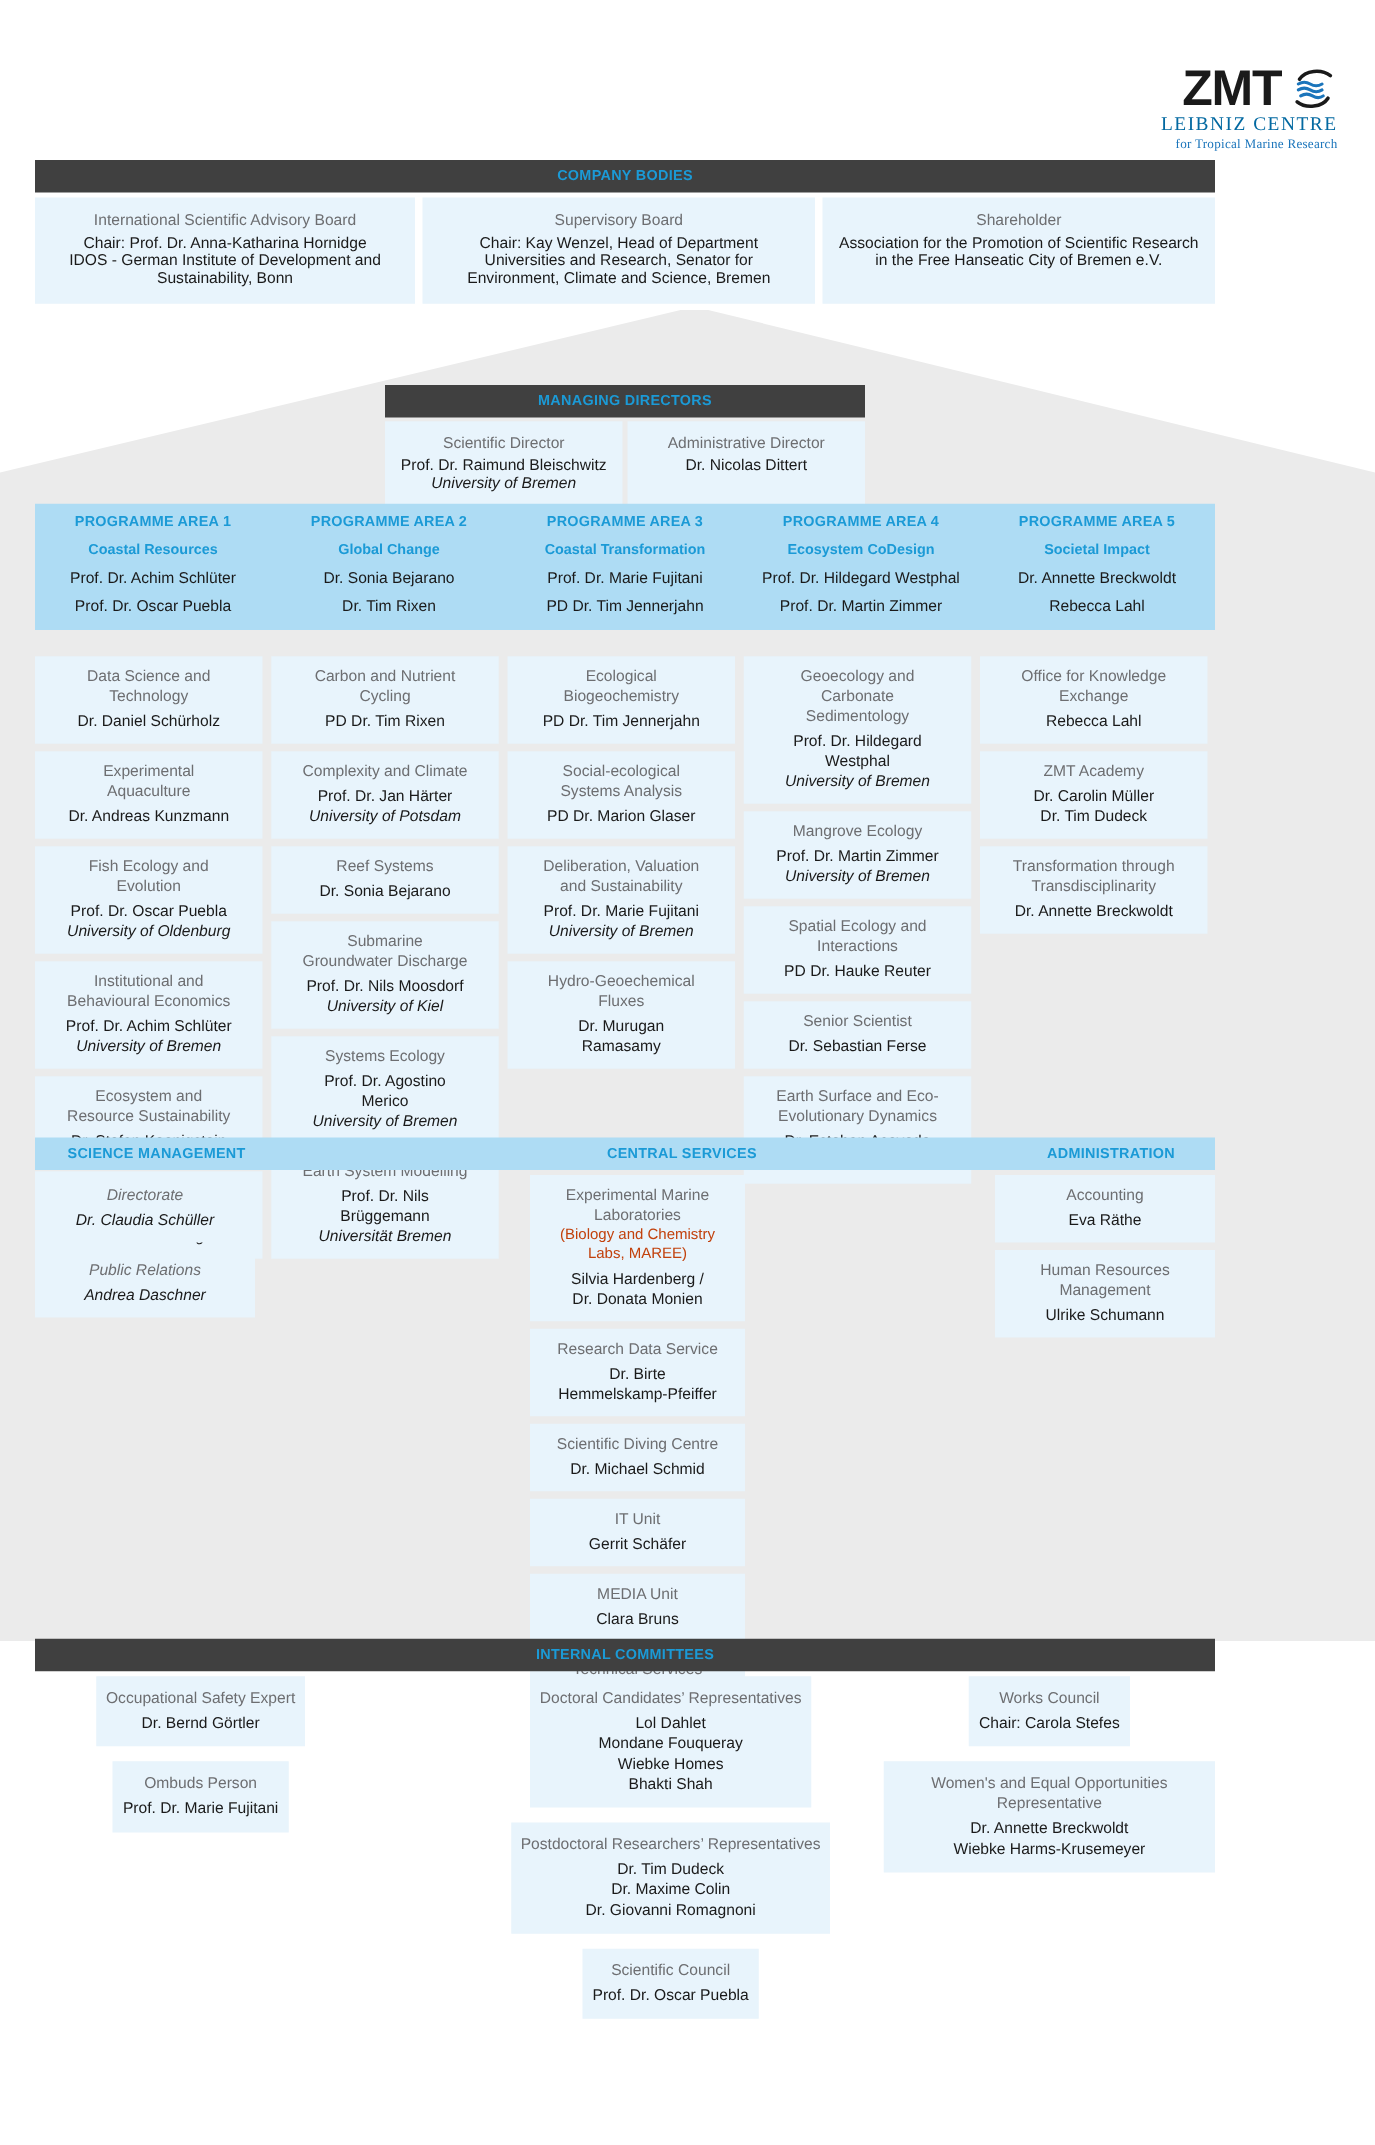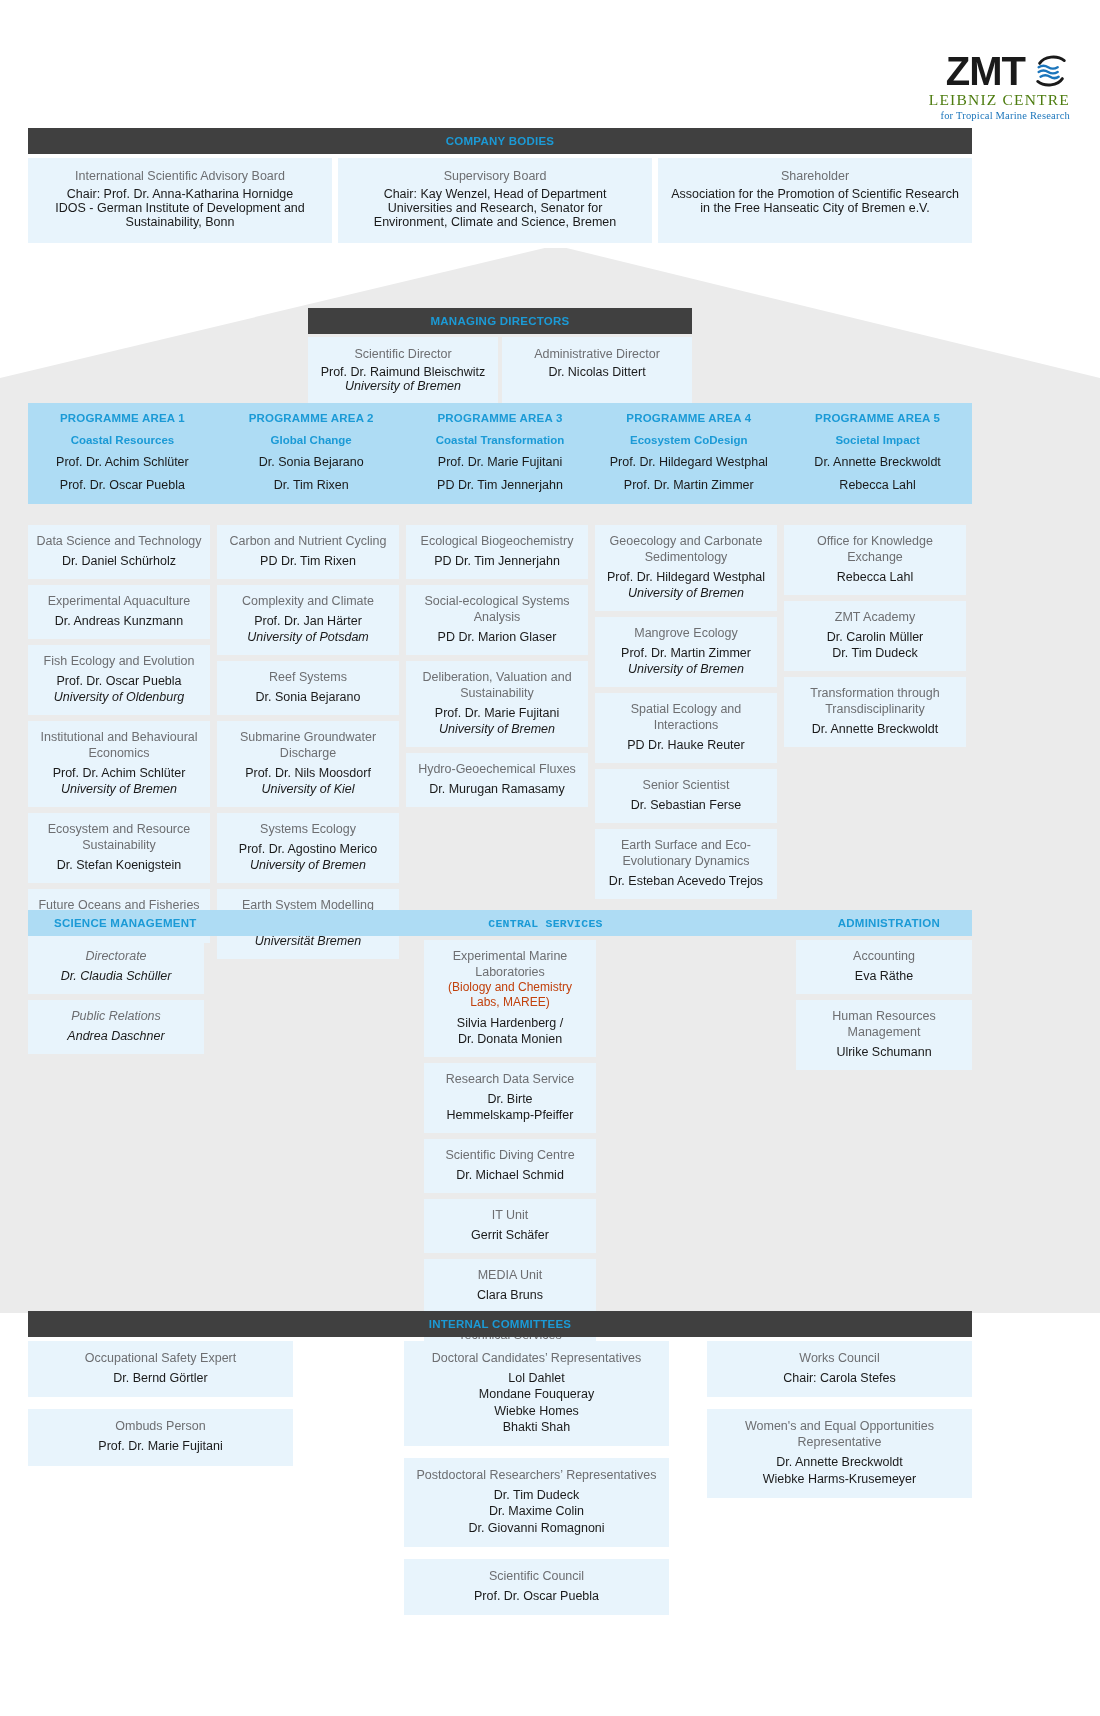--- a/index.html
+++ b/index.html
@@ -42,21 +42,21 @@
     font-size: 40px;
     letter-spacing: -1px;
     color: #1a1a1a;
     line-height: 0.95;
   }
   .logo-mark { width: 38px; height: 38px; display:block; }
   .logo-l1 {
     font-family: "Liberation Serif", serif;
     font-size: 15.5px;
     letter-spacing: 1.2px;
-    color: #4d7c0f;
+    color: #0369a1;
     margin-top: 1px;
   }
   .logo-l2 {
     font-family: "Liberation Serif", serif;
     font-size: 10.5px;
     color: #1b75bb;
     letter-spacing: 0.2px;
     margin-top: 1px;
   }
 
@@ -132,39 +132,39 @@
   .pa-name {
     color:#1b9ad6; font-weight:bold; font-size: 11.5px; margin-top: 10px;
   }
   .pa-lead {
     color:#1a1a1a; font-size: 12.5px; margin-top: 9px;
   }
 
   
   #wg { left: 28px; top: 525px; width: 944px; display:flex; gap: 7px; align-items: flex-start; }
   .wg-col { width: 182px; display:flex; flex-direction:column; gap: 6px; }
-  .wg-col .box { padding: 8px 8px 10px; text-align: center; }
+  .wg-col .box { padding: 8px 24px 10px; text-align: center; }
 
   
   #svc-band { left: 28px; top: 910px; width: 944px; }
   #svc-band .band-row .c1 { width: 380px; padding-left: 26px; }
-  #svc-band .band-row .c2 { width: 275px; justify-content:center;font-family:Liberation Mono, monospace; }
+  #svc-band .band-row .c2 { width: 275px; justify-content:center; }
   #svc-band .band-row .c3 { width: 289px; justify-content:flex-end; padding-right: 32px; }
 
   #svc { left: 28px; top: 940px; width: 944px; display:flex; align-items: flex-start; }
   #svc .svc-col { display:flex; flex-direction:column; gap: 6px; }
   #svc-sm { width: 176px; font-style: italic; }
   #svc-cs { width: 172px; margin-left: 220px; }
   #svc-ad { width: 176px; margin-left: 200px; }
   #svc .box { padding: 8px 8px 10px; }
 
   
   #ic-band { left: 28px; top: 1311px; width: 944px; }
   #ic { left: 28px; top: 1341px; width: 944px; display:flex; align-items: flex-start; }
-  .ic-col { display:flex; flex-direction:column; gap: 12px; }
+  .ic-col { display:flex; flex-direction:column; gap: 12px; align-items: center; }
   #ic-0 { width: 265px; }
   #ic-1 { width: 265px; margin-left: 111px; }
   #ic-2 { width: 265px; margin-left: 38px; }
   #ic .box { padding: 9px 8px 11px; }
   .ic-name { color:#1a1a1a; font-size:12.5px; line-height:1.3; }
 </style>
 </head>
 <body>
 
 <div id="page">

